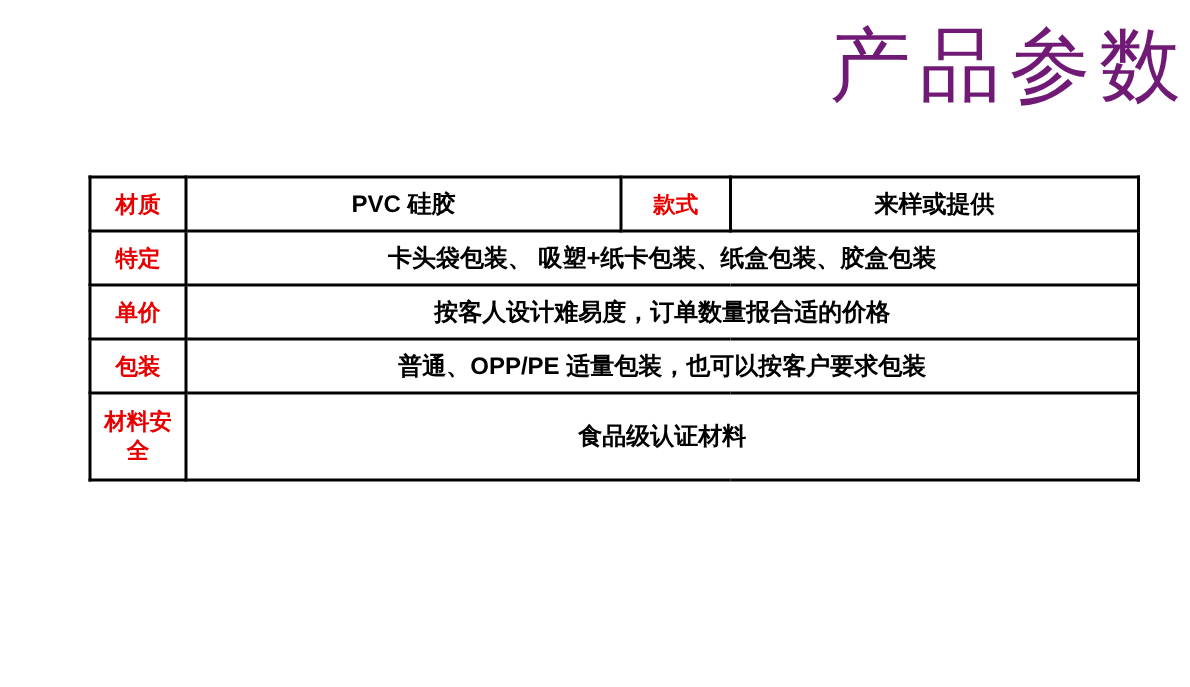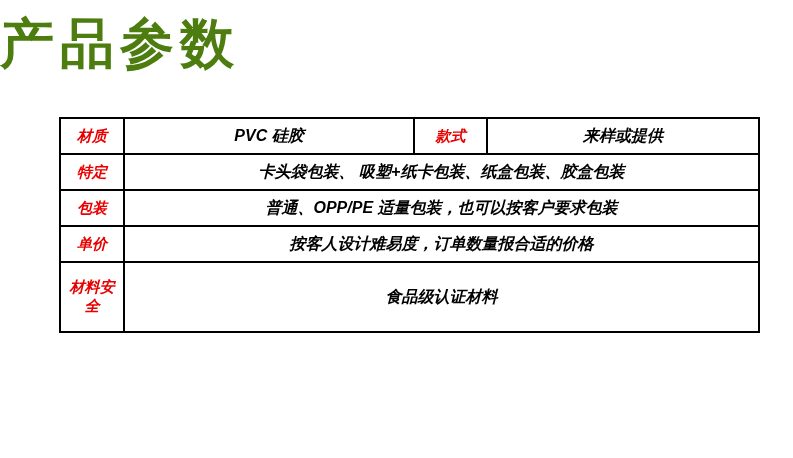--- a/index.html
+++ b/index.html
@@ -12,46 +12,45 @@
     width: 793px;
     height: 458px;
     background: #ffffff;
     overflow: hidden;
   }
   .title {
     position: absolute;
     top: 8px;
     left: 0;
     width: 100%;
-    text-align: left;
+    text-align: right;
     font-size: 54px;
-    font-weight: 700;
-    color: #4d7c0f;
+    font-weight: 400;
+    color: #701a75;
     letter-spacing: 6px;
     font-family: "Liberation Sans", "DejaVu Sans", sans-serif;
   }
   table.params-table {
     position: absolute;
     left: 59px;
     top: 117px;
     width: 699px;
     border-collapse: collapse;
     table-layout: fixed;
   }
   table.params-table td {
     border: 2px solid #000000;
     text-align: center;
     vertical-align: middle;
     font-weight: bold;
     padding: 2px;
     overflow: hidden;
-    font-style: italic;
   }
   table.params-table tr { height: 36px; }
-  table.params-table tr.tall-row { height: 70px; }
+  table.params-table tr.tall-row { height: 58px; }
   td.lbl {
     color: #e80000;
     font-size: 15px;
     letter-spacing: 0px;
   }
   td.val {
     color: #000000;
     font-size: 16px;
     border-radius: 14px;
   }
@@ -75,26 +74,26 @@
         <td class="lbl">材质</td>
         <td class="val">PVC 硅胶</td>
         <td class="lbl">款式</td>
         <td class="val">来样或提供</td>
       </tr>
       <tr>
         <td class="lbl">特定</td>
         <td class="val" colspan="3">卡头袋包装、 吸塑+纸卡包装、纸盒包装、胶盒包装</td>
       </tr>
       <tr>
+        <td class="lbl">单价</td>
+        <td class="val" colspan="3">按客人设计难易度，订单数量报合适的价格</td>
+      </tr>
+      <tr>
         <td class="lbl">包装</td>
         <td class="val" colspan="3">普通、OPP/PE 适量包装，也可以按客户要求包装</td>
-      </tr>
-      <tr>
-        <td class="lbl">单价</td>
-        <td class="val" colspan="3">按客人设计难易度，订单数量报合适的价格</td>
       </tr>
       <tr class="tall-row">
         <td class="lbl">材料安全</td>
         <td class="val" colspan="3">食品级认证材料</td>
       </tr>
     </tbody>
   </table>
 
 </div>
 

